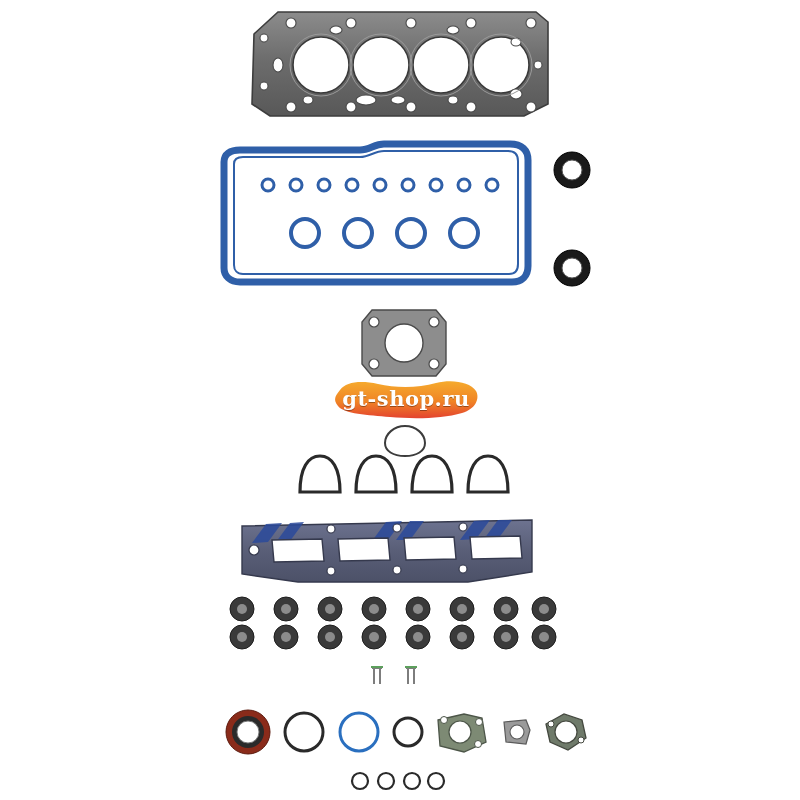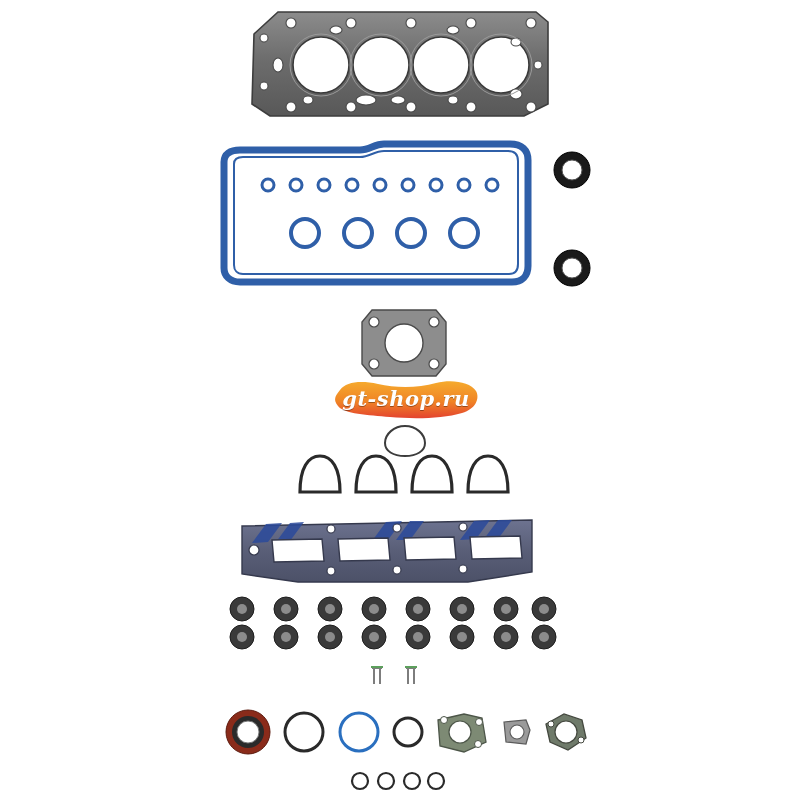--- a/index.html
+++ b/index.html
@@ -47,21 +47,20 @@
     height: 42px;
   }
   .wm-text {
     position: absolute;
     left: 0; top: 0;
     width: 152px;
     height: 42px;
     line-height: 42px;
     text-align: center;
     font-family: "DejaVu Serif", serif;
-    font-style: italic;
     font-weight: bold;
     font-size: 21px;
     color: #ffffff;
     letter-spacing: 0.5px;
     text-shadow: 0 1px 0 rgba(0,0,0,.35);
   }
   
   .small-ring { left: 383px; top: 424px; width: 44px; height: 34px; }
   
   .arches { left: 296px; top: 452px; width: 214px; height: 44px; }

